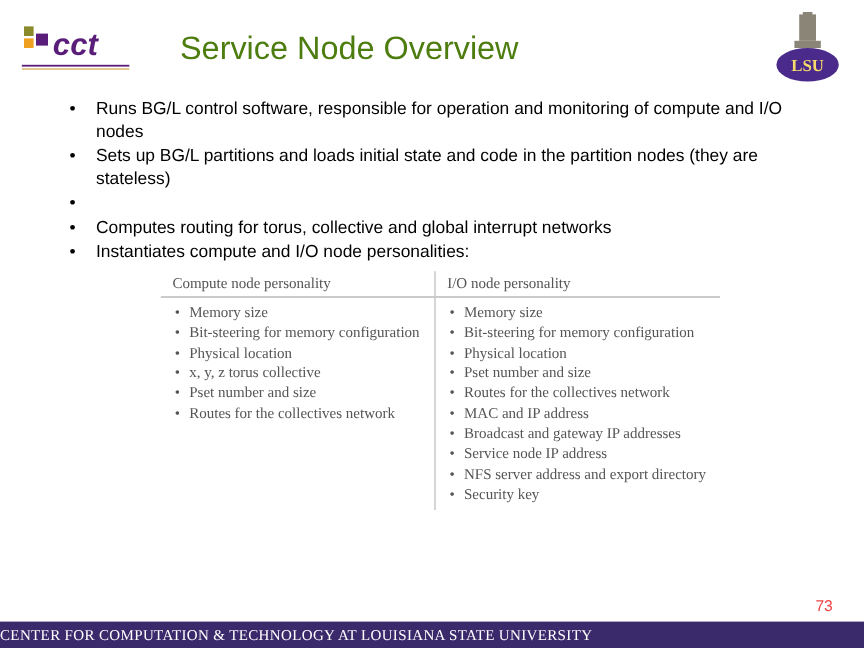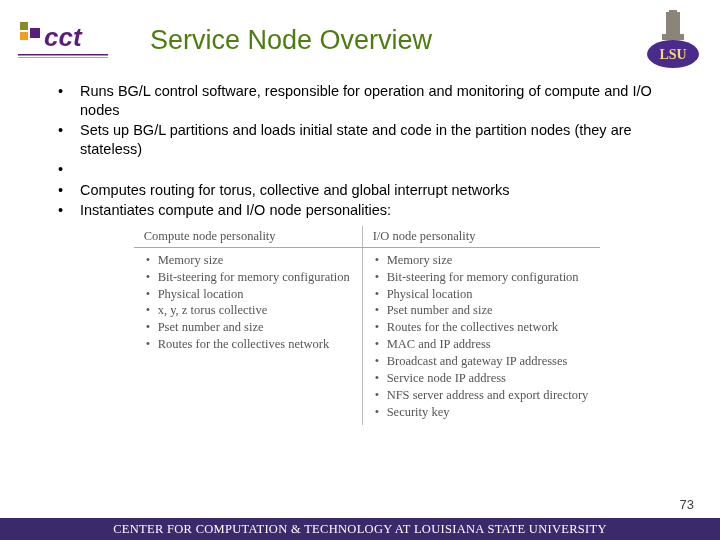--- a/index.html
+++ b/index.html
@@ -94,35 +94,34 @@
     position: absolute;
     left: 2px;
     top: 0;
     color: #555;
   }
   .page-num {
     position: absolute;
     right: 26px;
     bottom: 28px;
     font-size: 13px;
-    color: #404040;
+    color: #ef4444;
   }
   .footer-bar {
     position: absolute;
     left: 0;
     right: 0;
     bottom: 0;
     height: 22px;
     background: #3b2a6b;
     color: #fff;
     font-family: Georgia, 'Times New Roman', serif;
     font-size: 12.5px;
     display: flex;
     align-items: center;
-    justify-content: center;
     letter-spacing: 0.3px;
   }
 </style>
 </head>
 <body>
 
 <div class="header">
   <svg class="cct-logo" viewBox="0 0 90 48">
     <rect x="2" y="6" width="8" height="8" fill="#8a8a2a"></rect>
     <rect x="2" y="16" width="8" height="8" fill="#f0a020"></rect>

